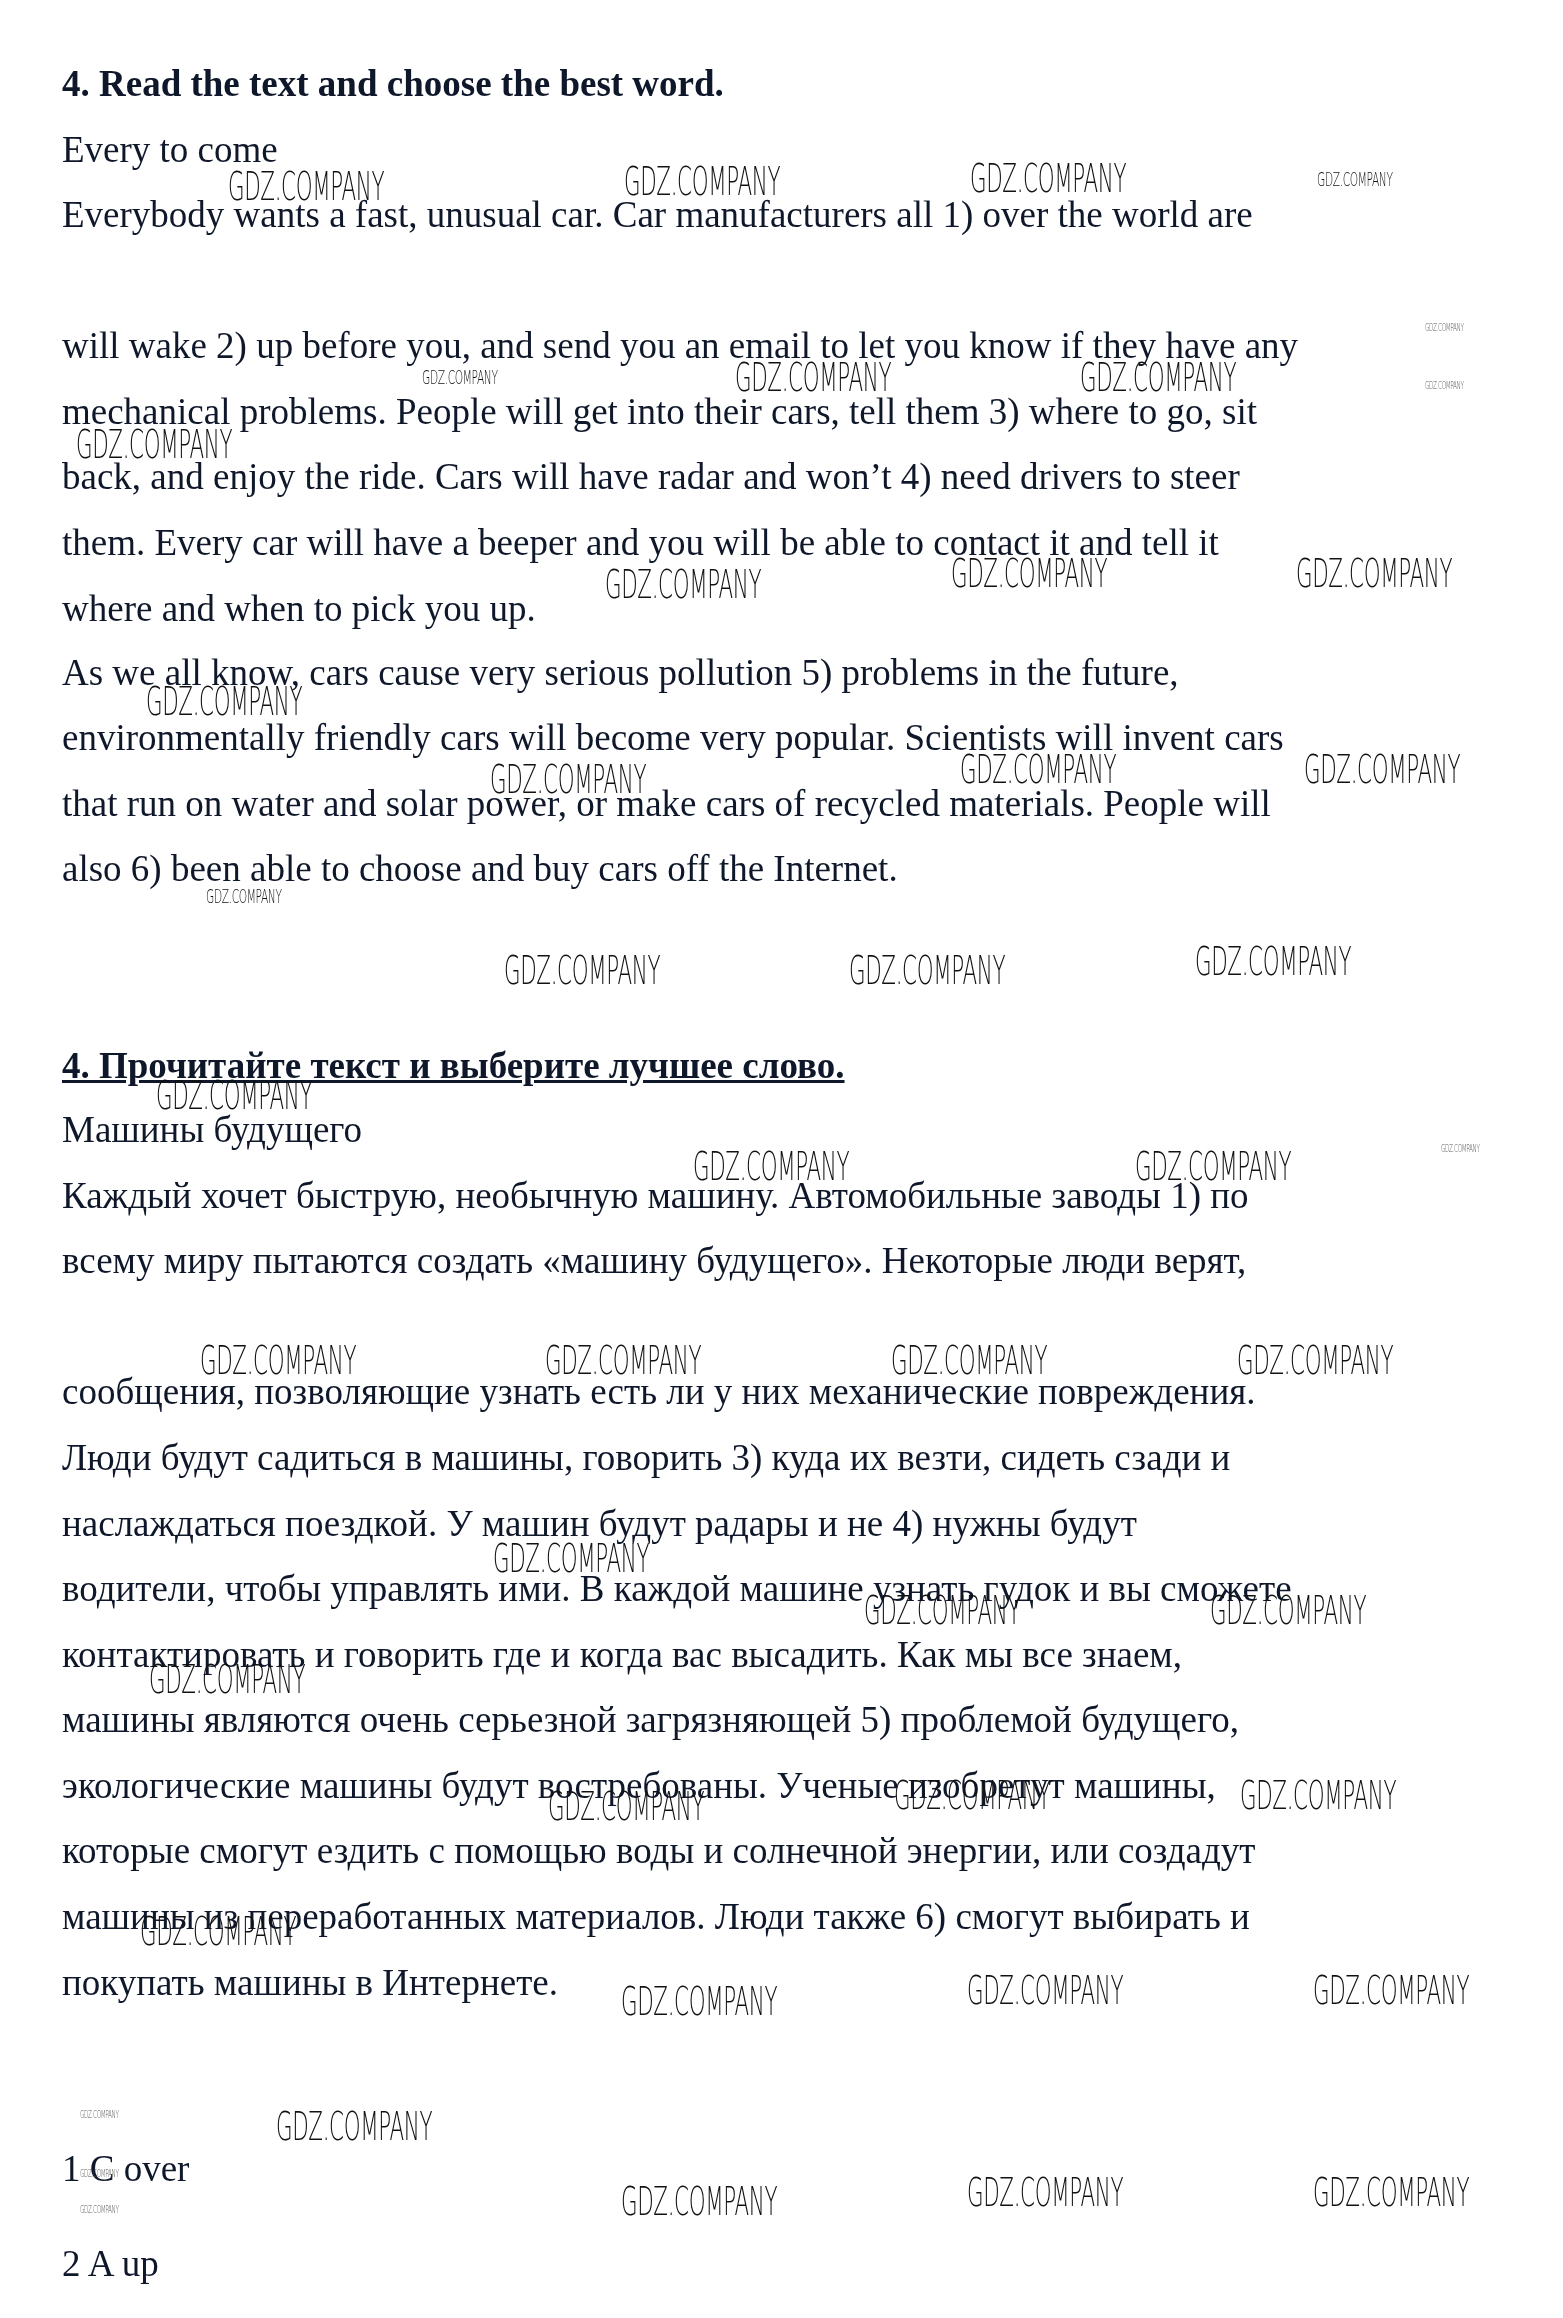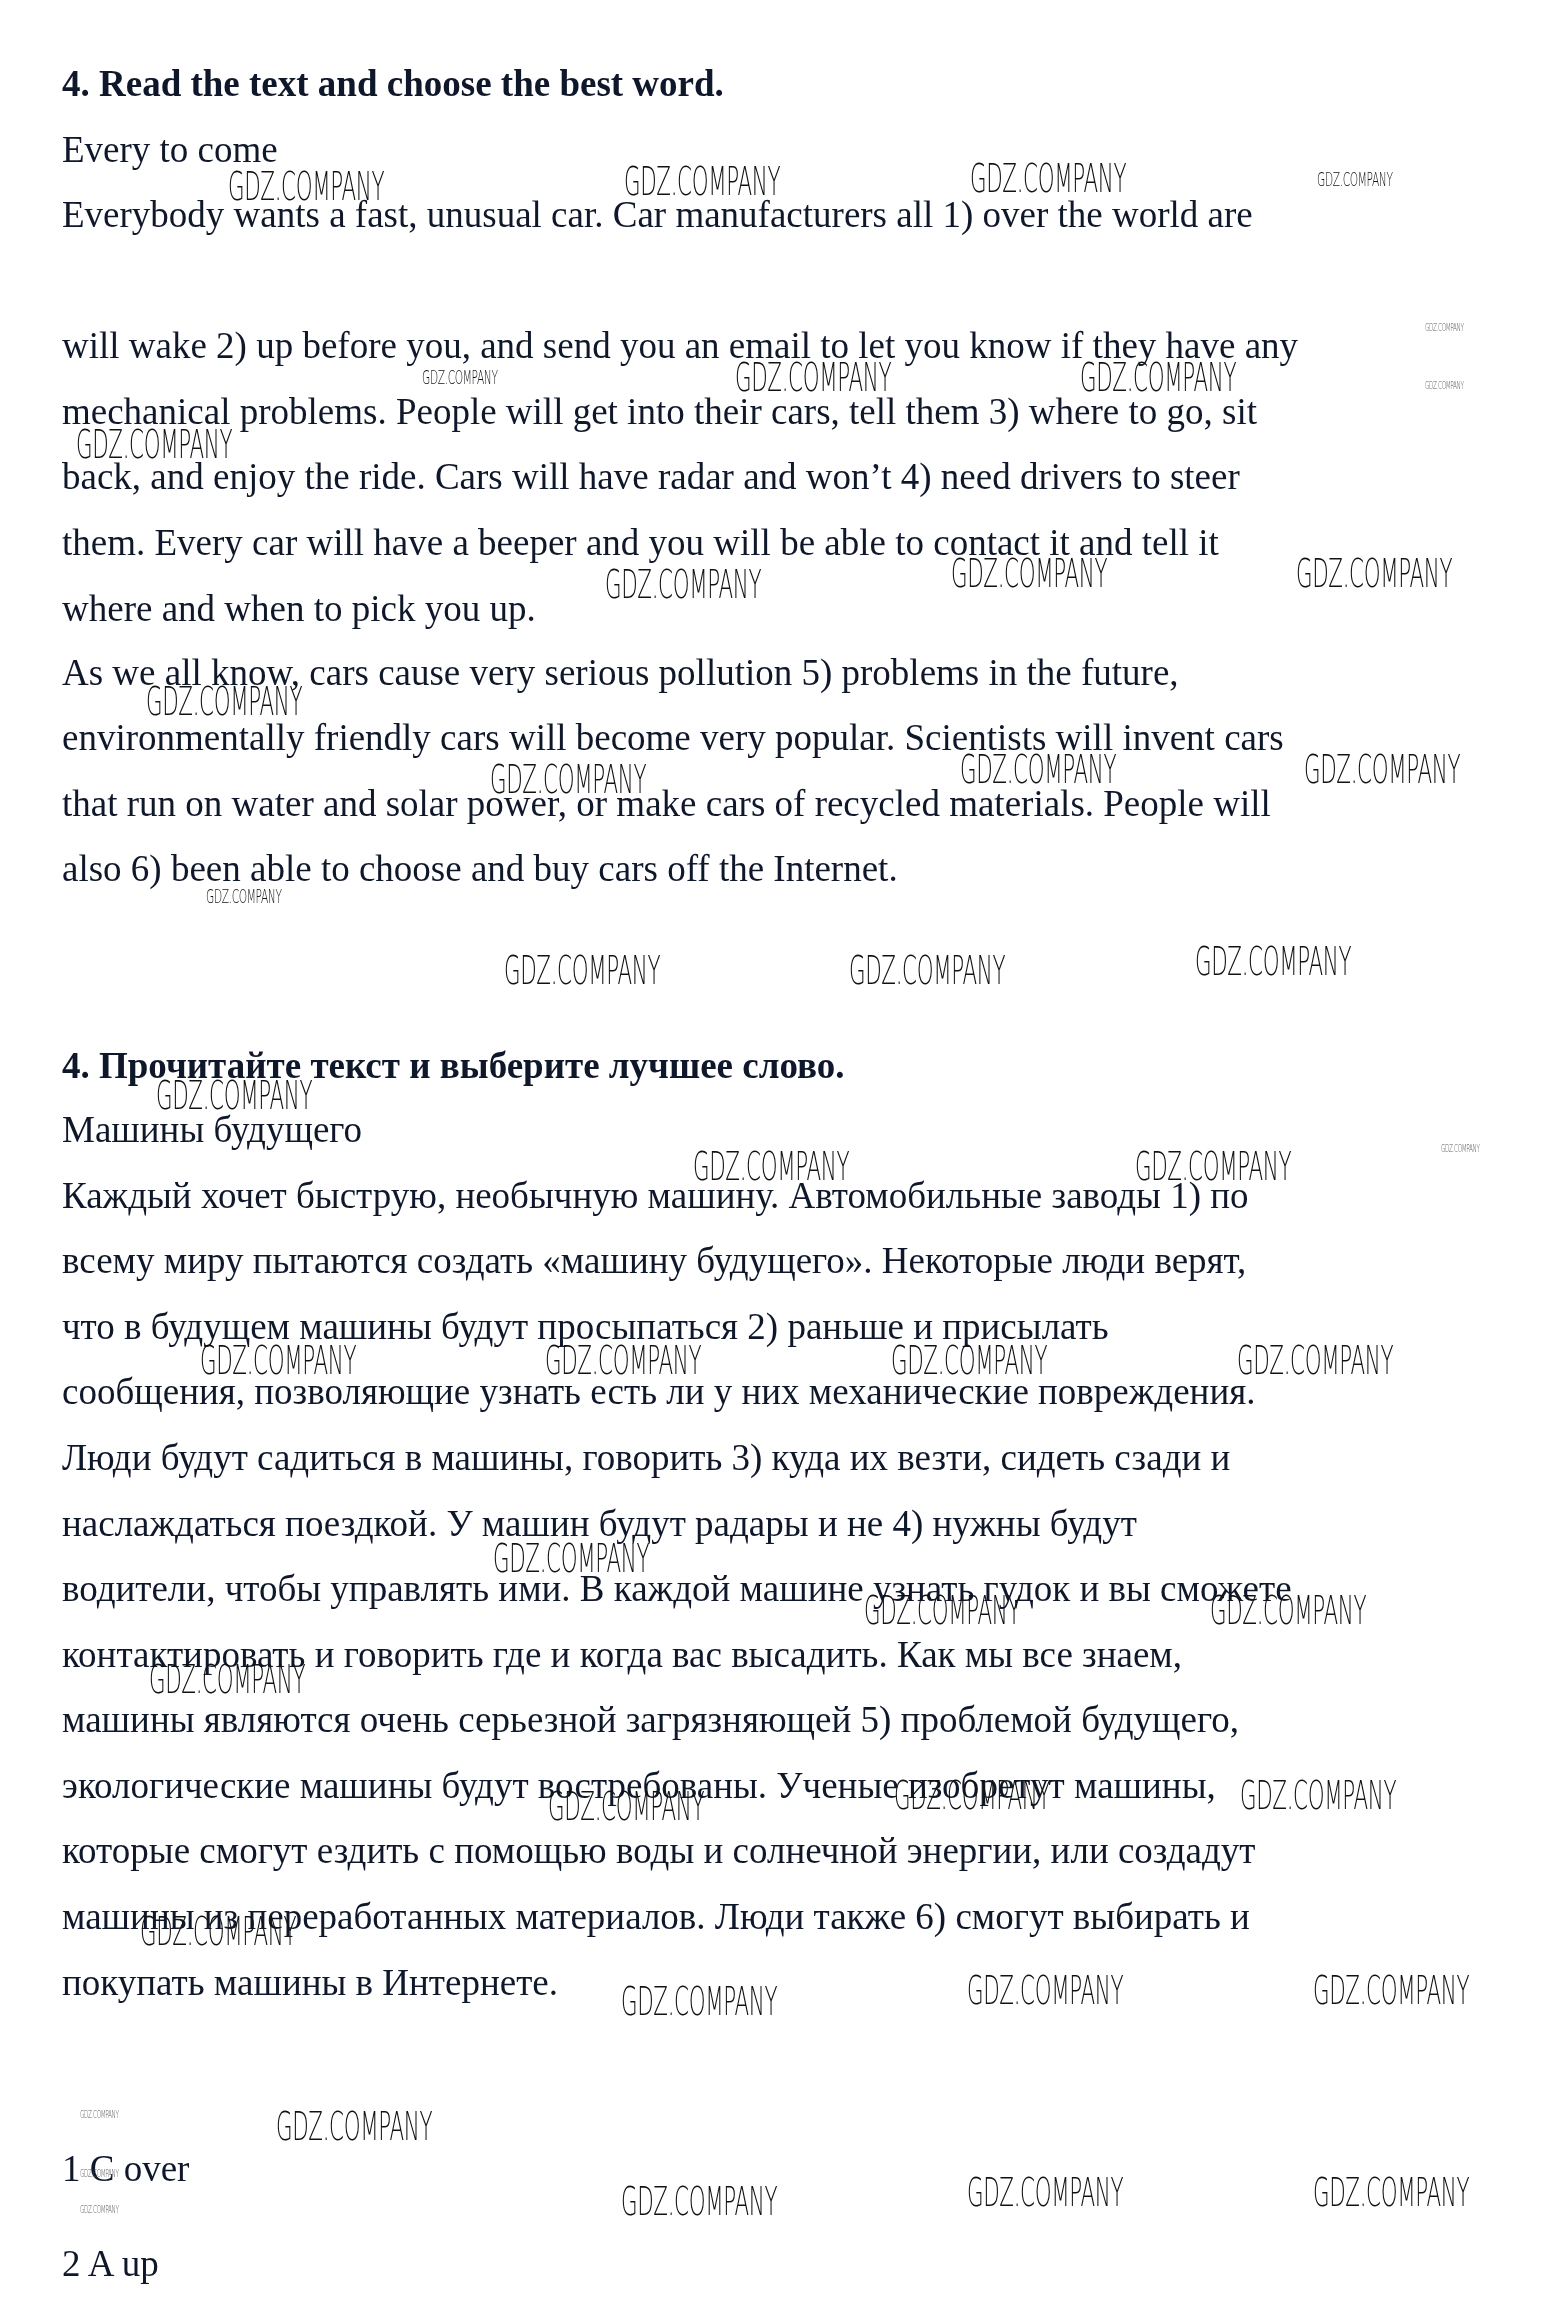--- a/index.html
+++ b/index.html
@@ -34,25 +34,24 @@
   <div class="line" style="top:323px;">will wake 2) up before you, and send you an email to let you know if they have any</div>
   <div class="line" style="top:389px;">mechanical problems. People will get into their cars, tell them 3) where to go, sit</div>
   <div class="line" style="top:454px;">back, and enjoy the ride. Cars will have radar and won’t 4) need drivers to steer</div>
   <div class="line" style="top:520px;">them. Every car will have a beeper and you will be able to contact it and tell it</div>
   <div class="line" style="top:586px;">where and when to pick you up.</div>
   <div class="line" style="top:650px;">As we all know, cars cause very serious pollution 5) problems in the future,</div>
   <div class="line" style="top:715px;text-align:center;">environmentally friendly cars will become very popular. Scientists will invent cars</div>
   <div class="line" style="top:781px;">that run on water and solar power, or make cars of recycled materials. People will</div>
   <div class="line" style="top:846px;">also 6) been able to choose and buy cars off the Internet.</div>
 
-  <div class="line bold" style="top:1043px;">4. Прочитайте текст и выберите лучшее слово.</div>
+  <div class="line bold" style="top:1043px;text-decoration:underline;">4. Прочитайте текст и выберите лучшее слово.</div>
   <div class="line" style="top:1107px;">Машины будущего</div>
   <div class="line" style="top:1173px;">Каждый хочет быструю, необычную машину. Автомобильные заводы 1) по</div>
   <div class="line" style="top:1238px;">всему миру пытаются создать «машину будущего». Некоторые люди верят,</div>
-  <div class="line" style="top:1304px;">что в будущем машины будут просыпаться 2) раньше и присылать</div>
   <div class="line" style="top:1369px;">сообщения, позволяющие узнать есть ли у них механические повреждения.</div>
   <div class="line" style="top:1435px;">Люди будут садиться в машины, говорить 3) куда их везти, сидеть сзади и</div>
   <div class="line" style="top:1501px;">наслаждаться поездкой. У машин будут радары и не 4) нужны будут</div>
   <div class="line" style="top:1566px;">водители, чтобы управлять ими. В каждой машине узнать гудок и вы сможете</div>
   <div class="line" style="top:1632px;">контактировать и говорить где и когда вас высадить. Как мы все знаем,</div>
   <div class="line" style="top:1697px;">машины являются очень серьезной загрязняющей 5) проблемой будущего,</div>
   <div class="line" style="top:1763px;">экологические машины будут востребованы. Ученые изобретут машины,</div>
   <div class="line" style="top:1828px;">которые смогут ездить с помощью воды и солнечной энергии, или создадут</div>
   <div class="line" style="top:1894px;font-family:Liberation Serif, serif;">машины из переработанных материалов. Люди также 6) смогут выбирать и</div>
   <div class="line" style="top:1960px;">покупать машины в Интернете.</div>

